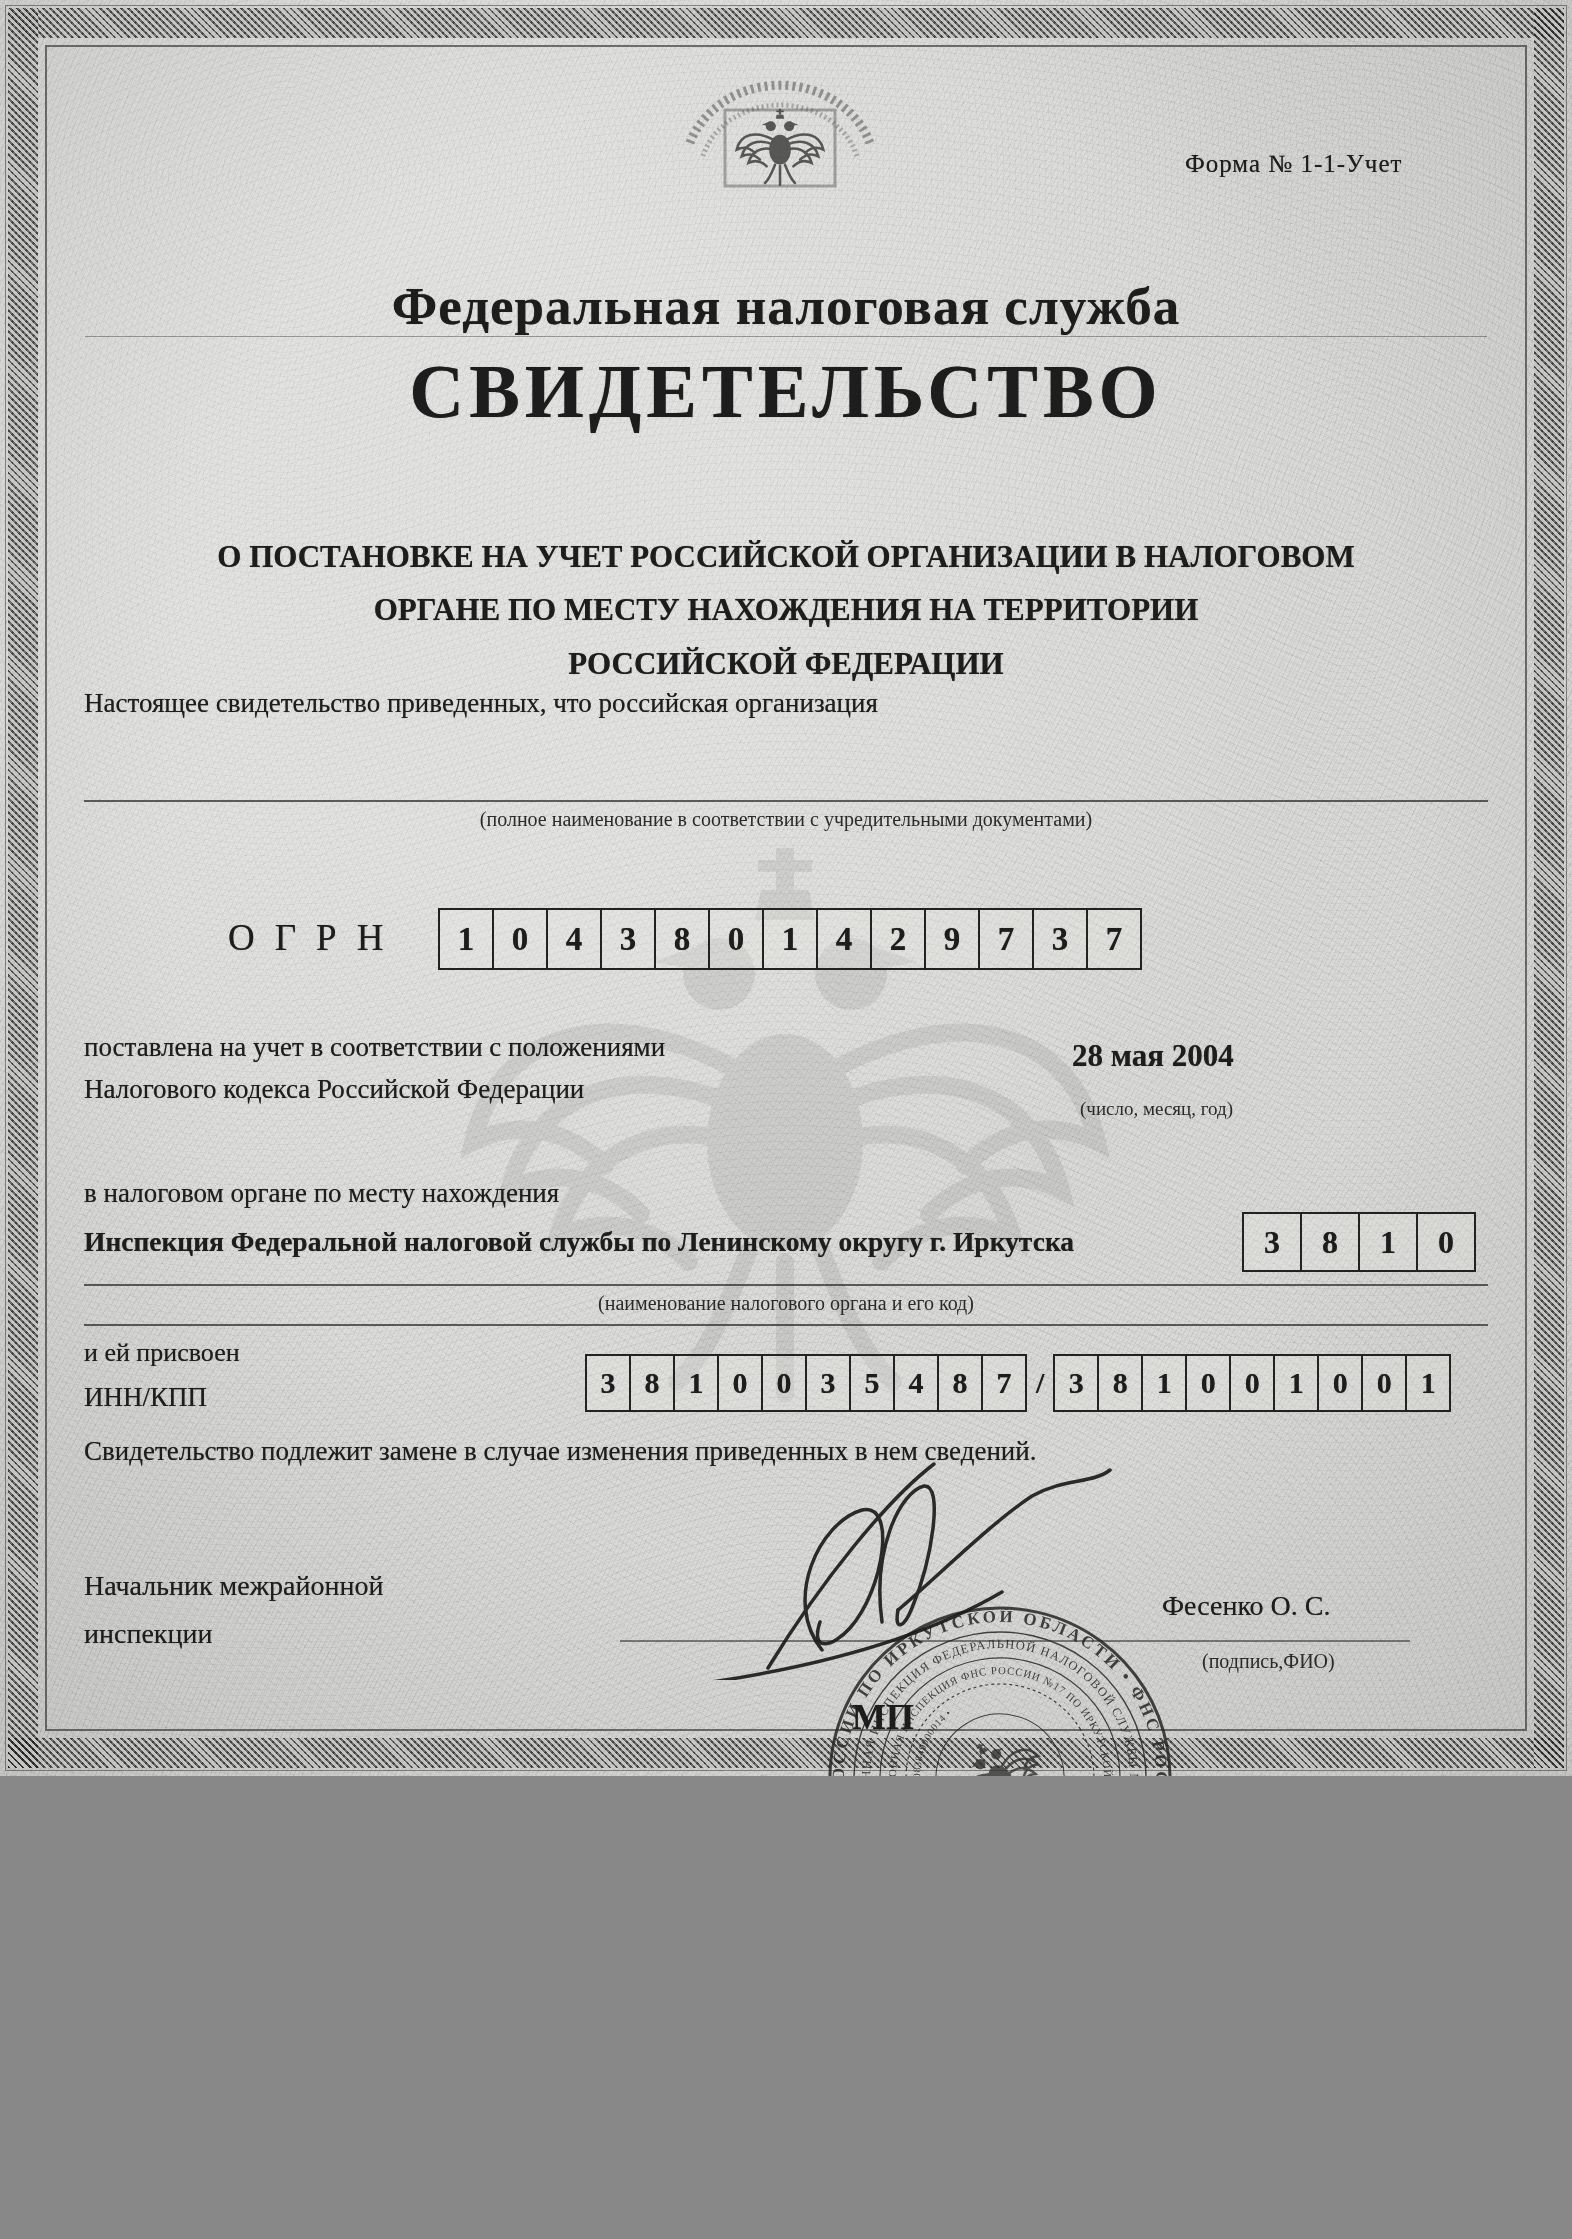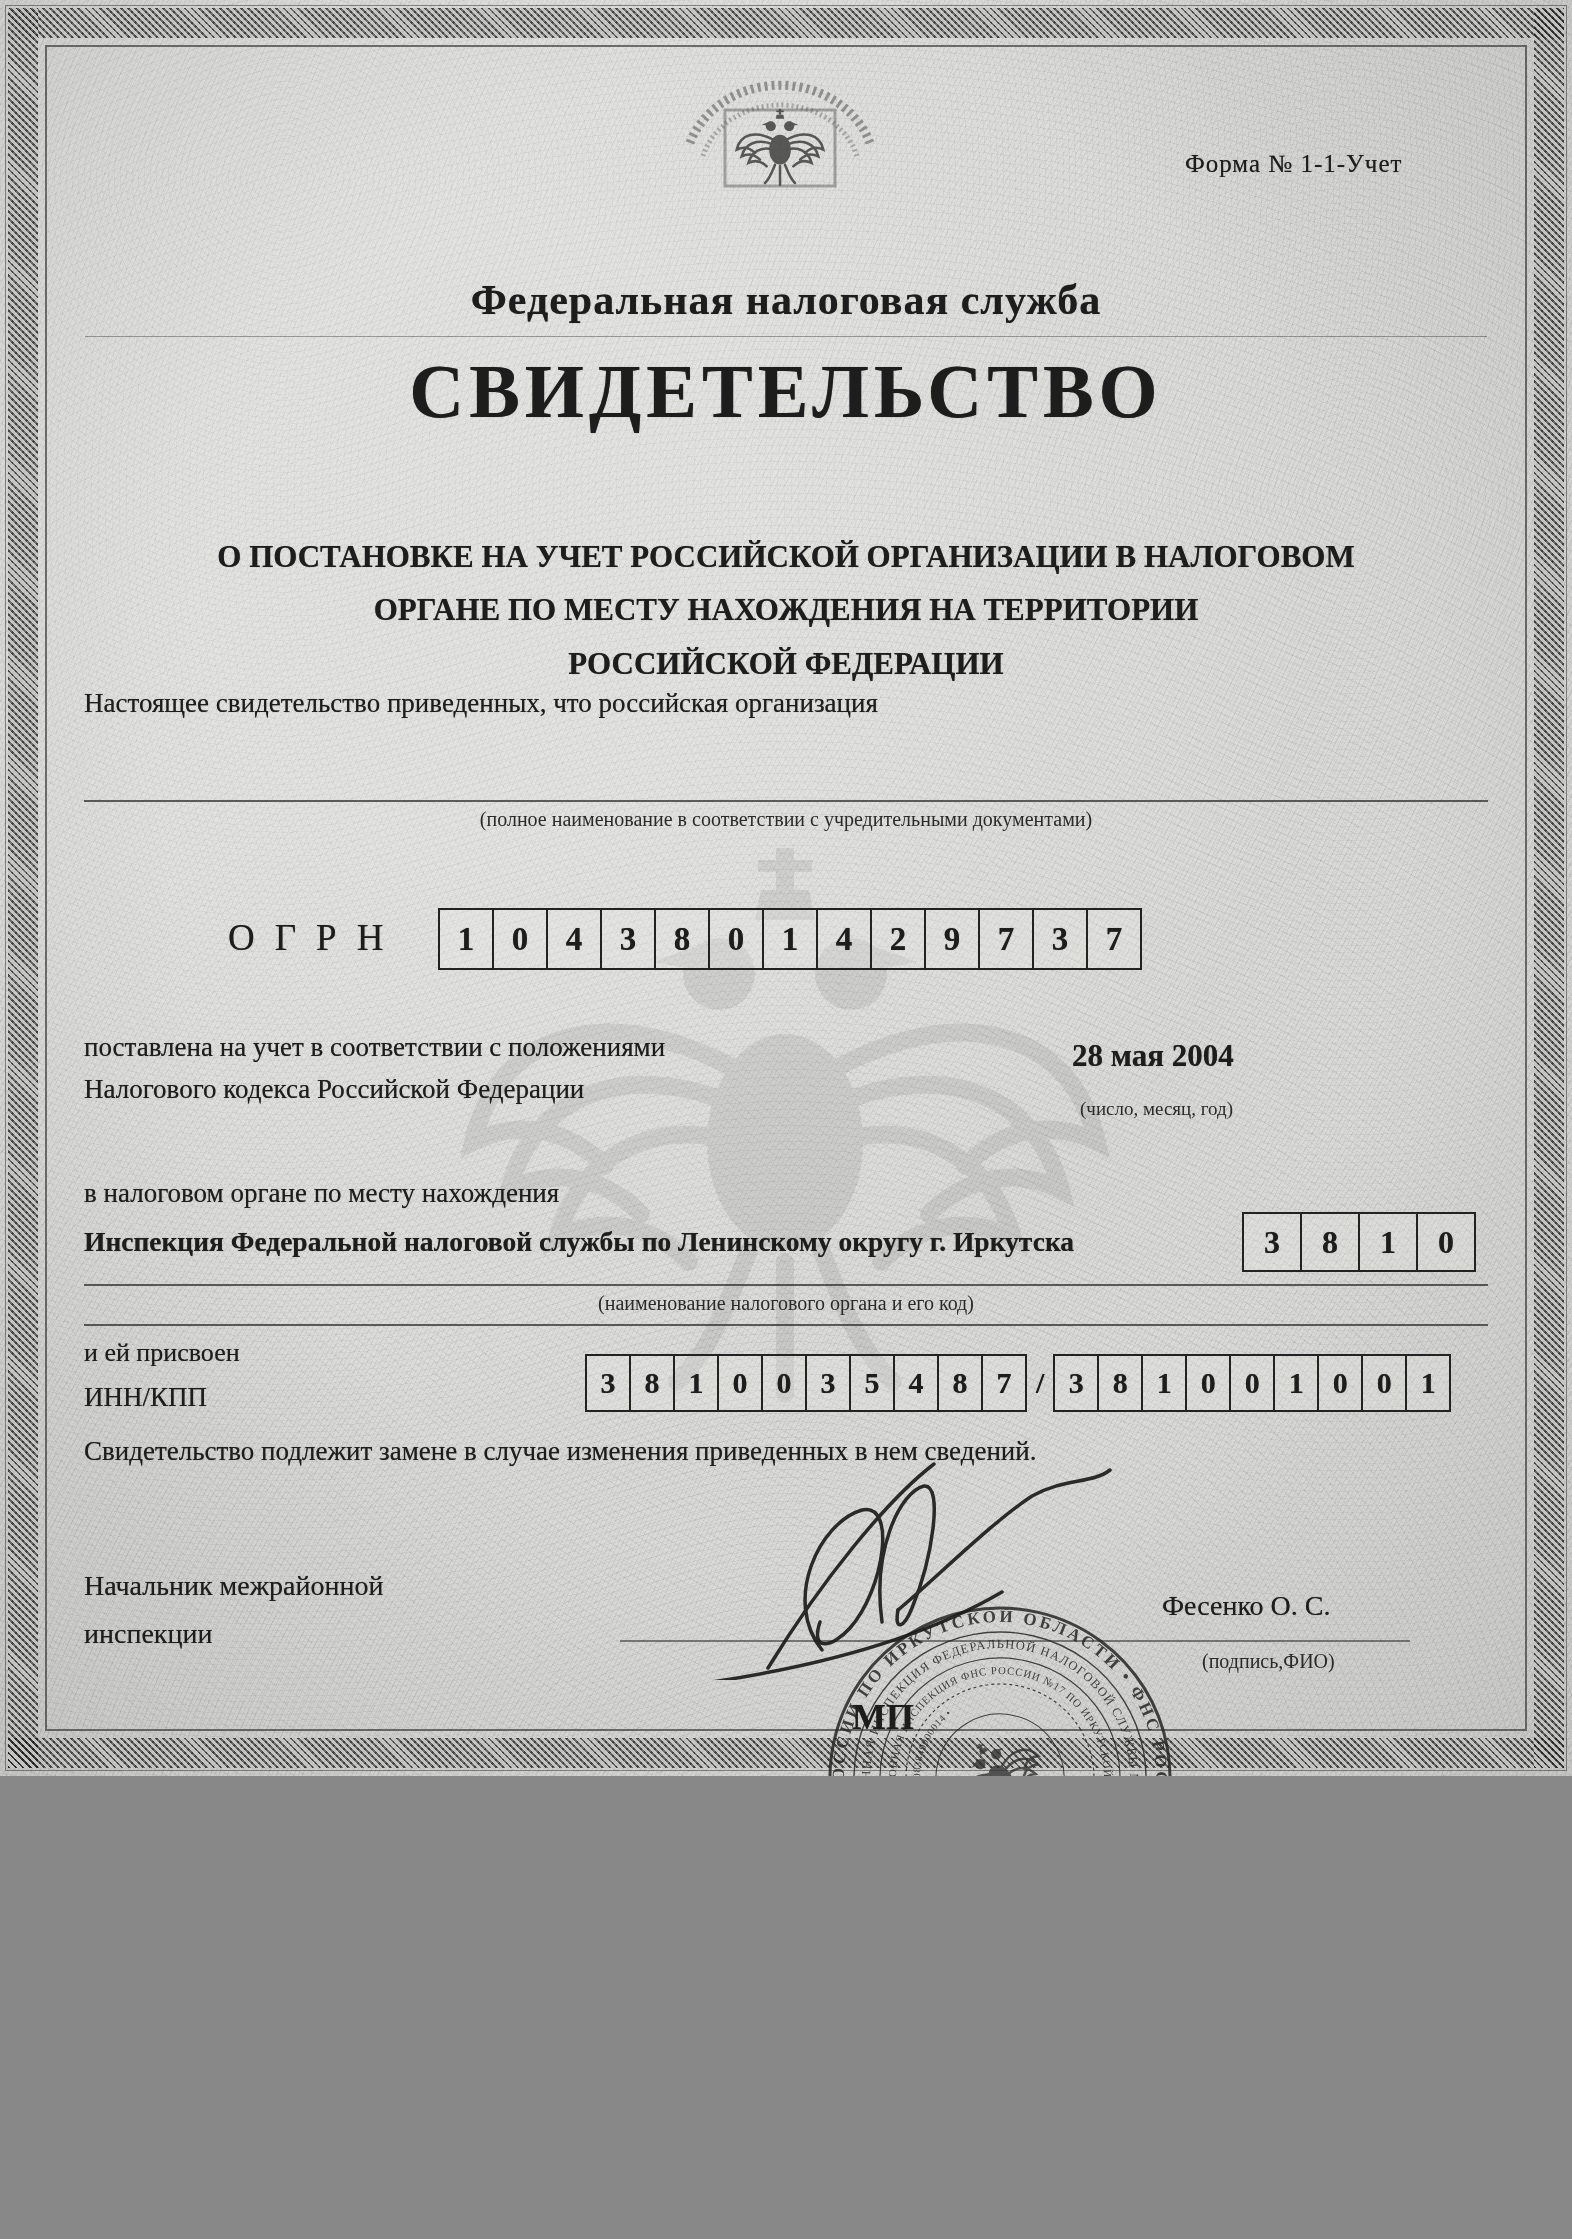--- a/index.html
+++ b/index.html
@@ -32,21 +32,21 @@
   .bb-right{top:8px;bottom:8px;right:8px;width:30px;}
   .outer-rule{position:absolute;inset:5px;border:1px solid rgba(40,40,40,.5);z-index:3;}
   .inner-rule{position:absolute;inset:45px;border:2px solid rgba(35,35,35,.6);z-index:3;}
 
   .abs{position:absolute;z-index:4;}
   .ctr{left:0;right:0;text-align:center;}
   .ink{text-shadow:0 0 .7px rgba(10,10,10,.6);}
   .rule{position:absolute;z-index:4;background:rgba(35,35,35,.7);}
 
   .form-label{left:1185px;top:150px;font-size:25px;letter-spacing:1px;}
-  .agency{top:276px;font-size:42px;font-weight:bold;letter-spacing:1px;font-family:Liberation Serif, serif;}
+  .agency{top:276px;font-size:53px;font-weight:bold;letter-spacing:1px;font-family:Liberation Serif, serif;}
   .doc-type{top:348px;font-size:76px;font-weight:bold;letter-spacing:5px;}
   .title{top:530px;font-size:31px;font-weight:bold;line-height:1.72;}
   .intro{left:84px;top:688px;font-size:27px;}
   .org-name{top:750px;font-size:30px;}
   .org-caption{top:808px;font-size:20px;}
   .small-cap{color:#2a2a2a;}
 
   .ogrn-label{left:228px;top:916px;font-size:37px;letter-spacing:20px;}
   .boxes{display:flex;z-index:4;position:absolute;}
   .cell{border:2px solid #222;margin-left:-2px;display:flex;align-items:center;justify-content:center;

